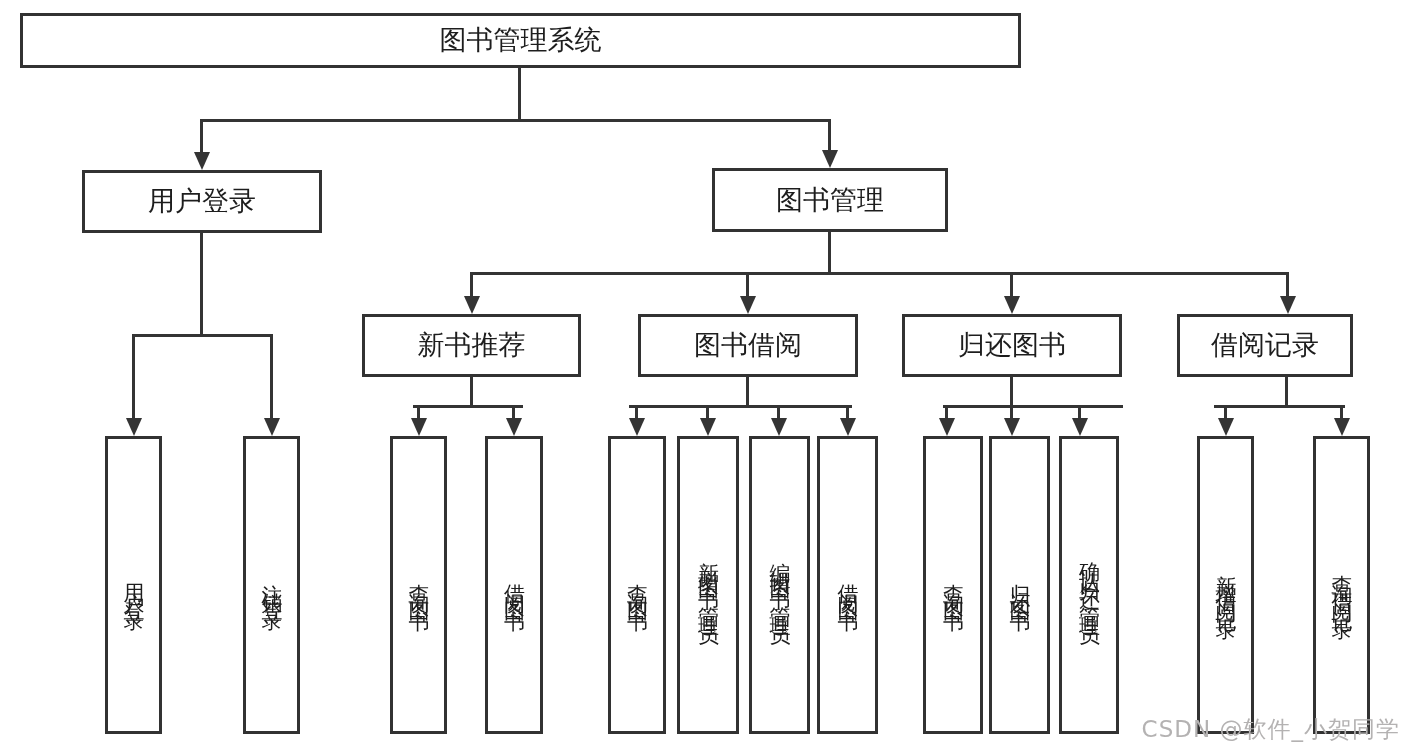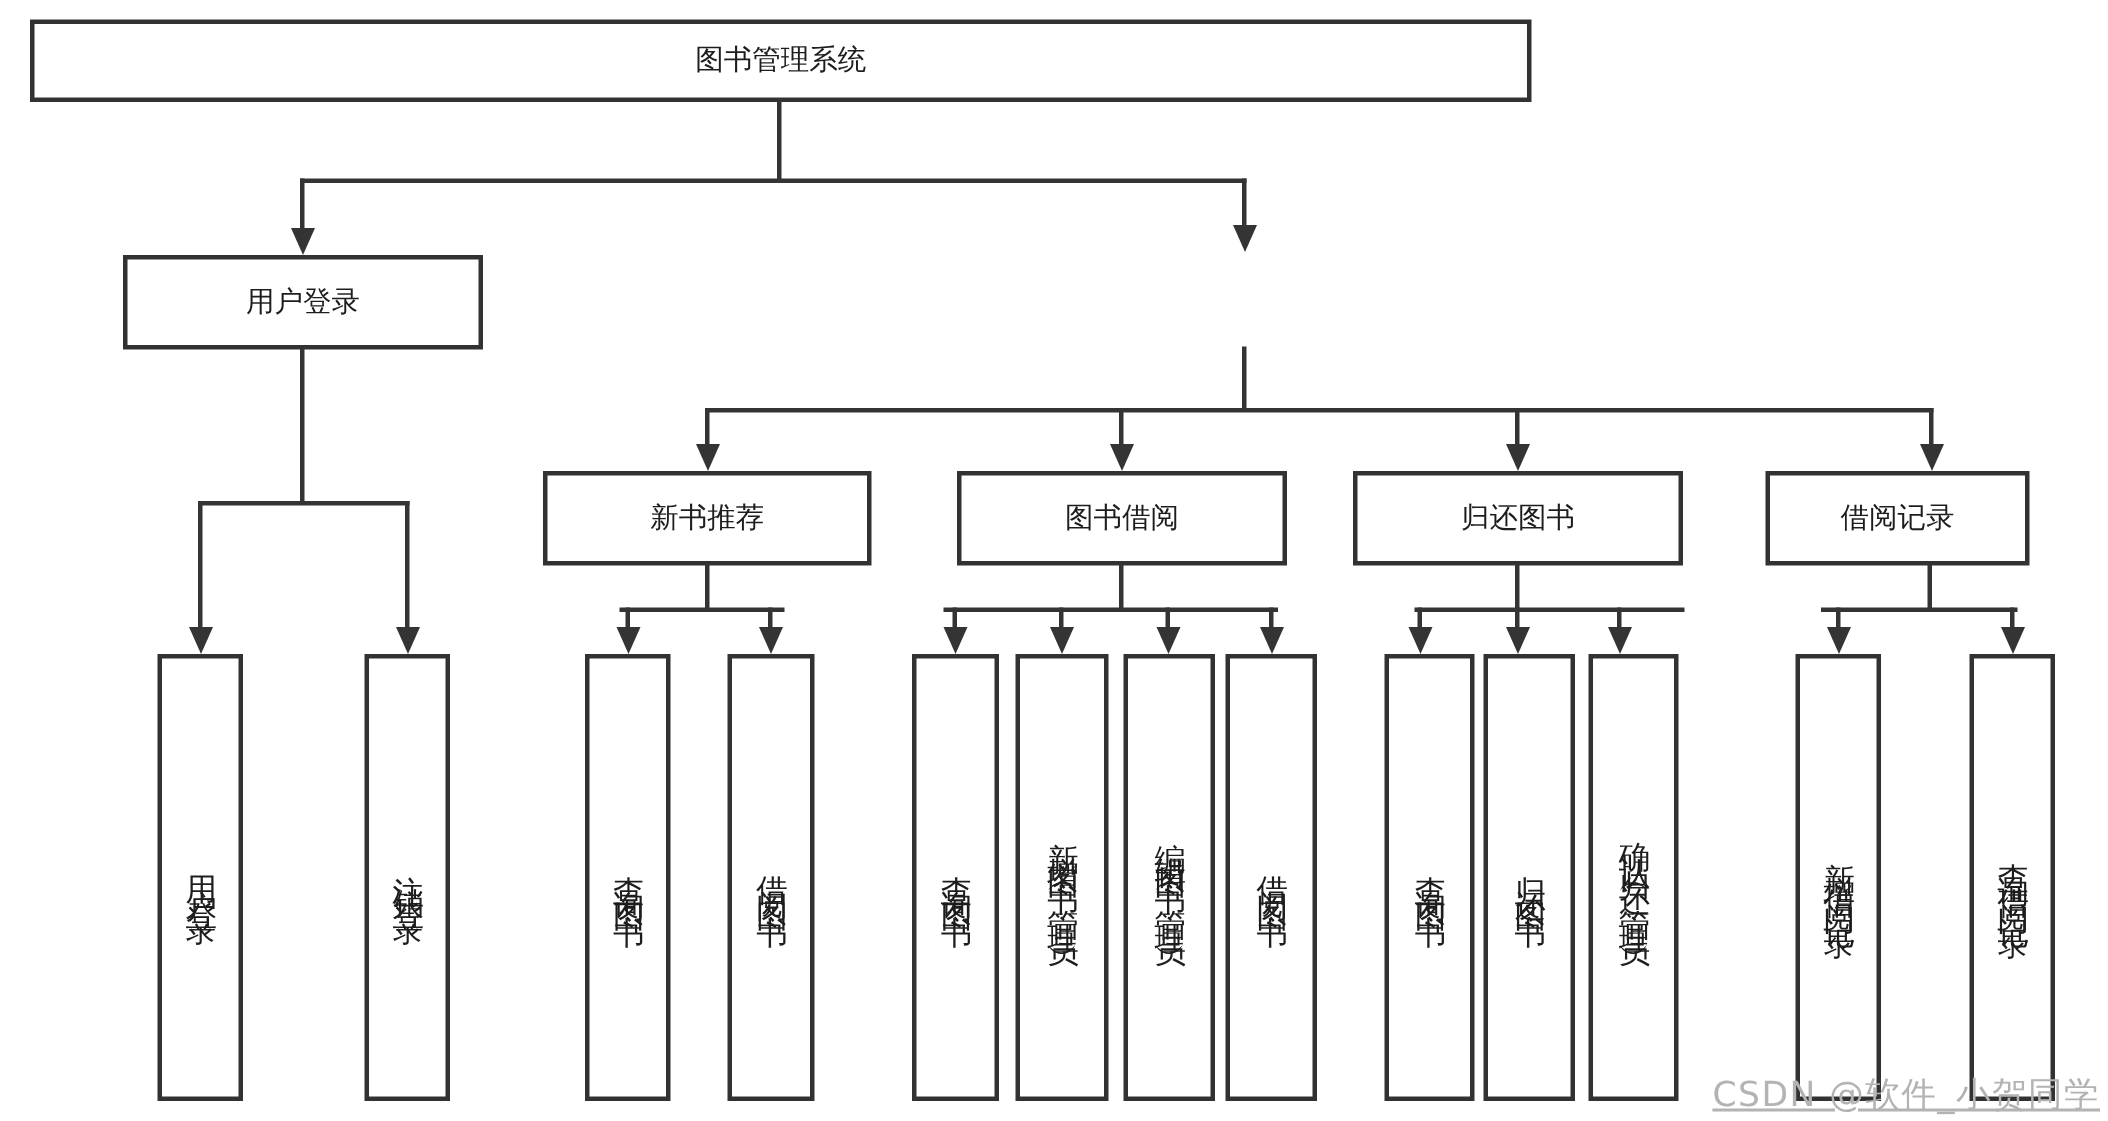--- a/index.html
+++ b/index.html
@@ -15,21 +15,21 @@
   .box{
     position:absolute;
     box-sizing:border-box;
     background:#ffffff;
     border:3px solid var(--border);
     color:var(--text);
     display:flex;
     align-items:center;
     justify-content:center;
     text-align:center;
-    font-size:19px;
+    font-size:27px;
     line-height:1.2;
   }
   .leaf{
     top:436px;width:57px;height:298px;
     writing-mode:vertical-rl;
     text-orientation:mixed;
     font-size:21px;
     letter-spacing:9px;
   }
   .vline,.hline{position:absolute;background:var(--line);}
@@ -42,21 +42,20 @@
     border-top:18px solid var(--line);
   }
   .watermark{
     position:absolute;
     top:714px;right:5px;
     font-size:23px;
     color:var(--wm);
     letter-spacing:1px;
     z-index:5;
     white-space:nowrap;
-    text-decoration:underline;
   }
 
   
   #root  {left:20px; top:13px; width:1001px;height:55px;}
   #b-login{left:82px; top:170px;width:240px; height:63px;}
   #b-mgmt {left:712px;top:168px;width:236px; height:64px;}
   #b-new {left:362px; top:314px;width:219px;height:63px;}
   #b-bor {left:638px; top:314px;width:220px;height:63px;}
   #b-cur {left:902px; top:314px;width:220px;height:63px;}
   #b-rec {left:1177px;top:314px;width:176px;height:63px;}
@@ -121,20 +120,21 @@
   #k-re-d2{left:1340px;} #k-re-a2{left:1334px;}
 </style>
 </head>
 <body>
 
 <div id="stage">
 
   <div class="box" id="root">图书管理系统</div>
 
   <div class="box" id="b-login">用户登录</div>
+  <div class="box" id="b-mgmt">图书管理</div>
 
   <div class="box" id="b-bor">图书借阅</div>
   <div class="box" id="b-new">新书推荐</div>
   <div class="box" id="b-cur">归还图书</div>
   <div class="box" id="b-rec">借阅记录</div>
 
   <div class="box leaf" id="l-u1">用户登录</div>
   <div class="box leaf" id="l-u2">注销登录</div>
 
   <div class="box leaf" id="l-a1">查询图书</div>

